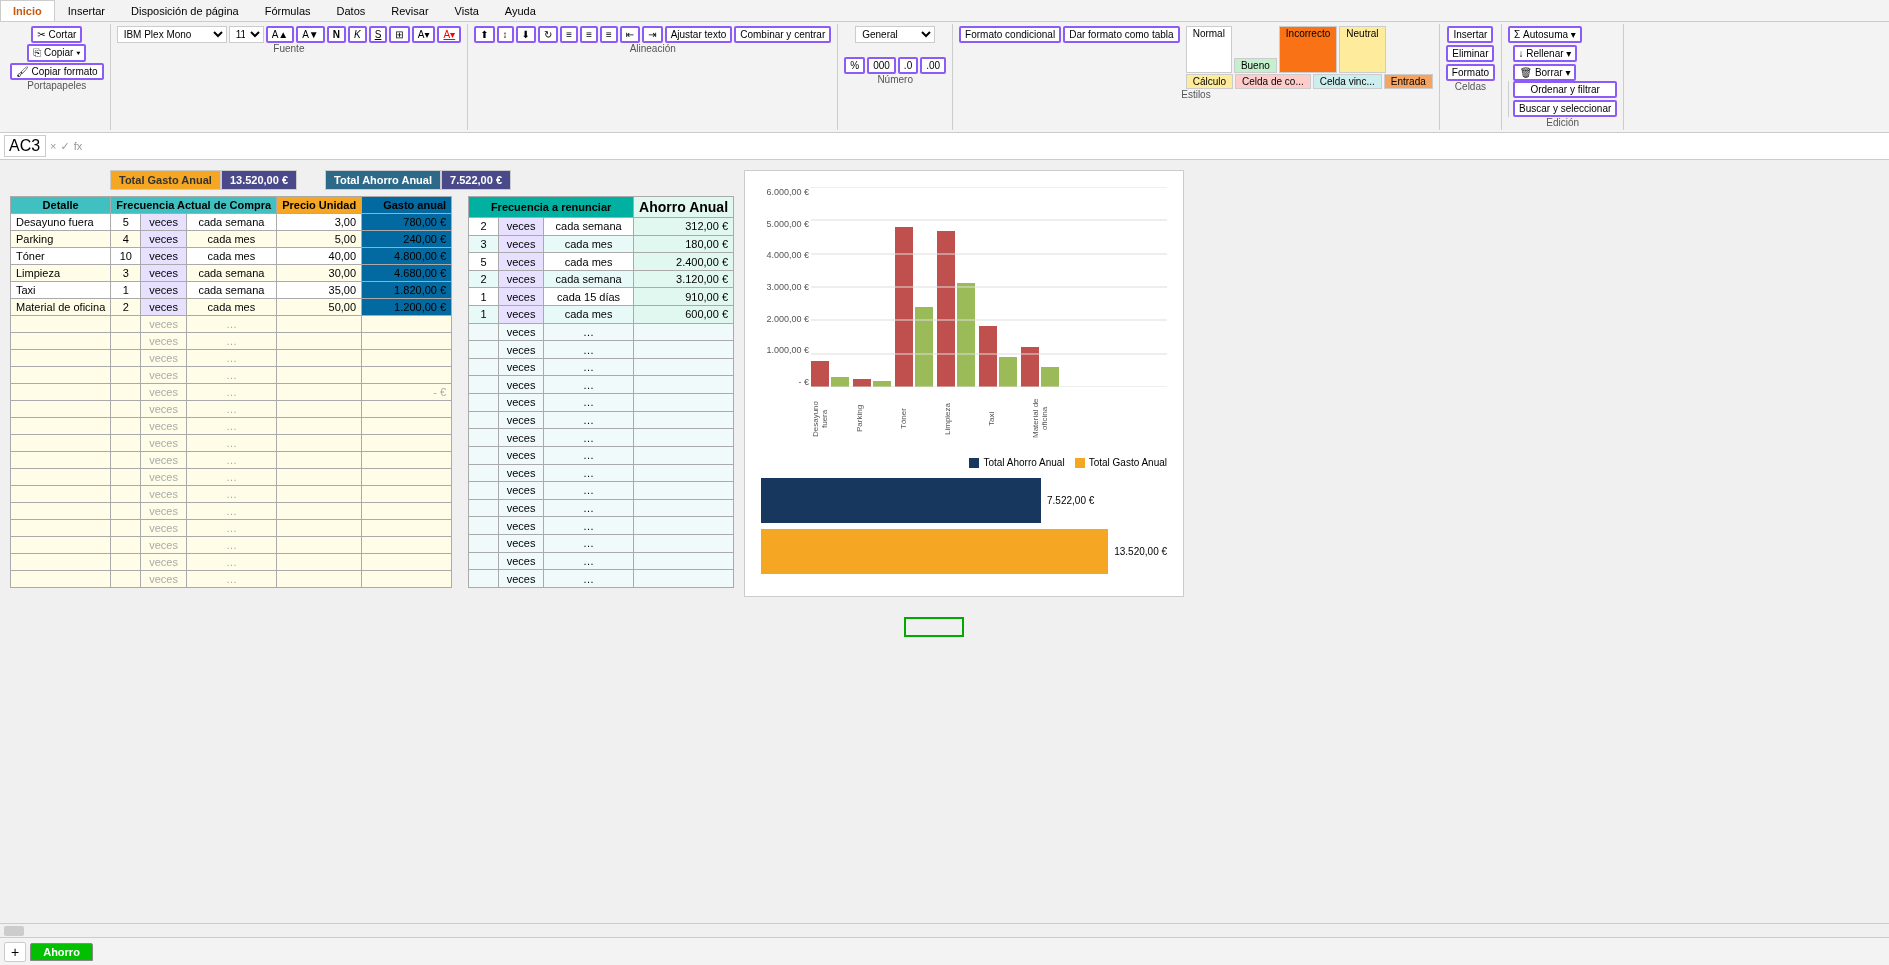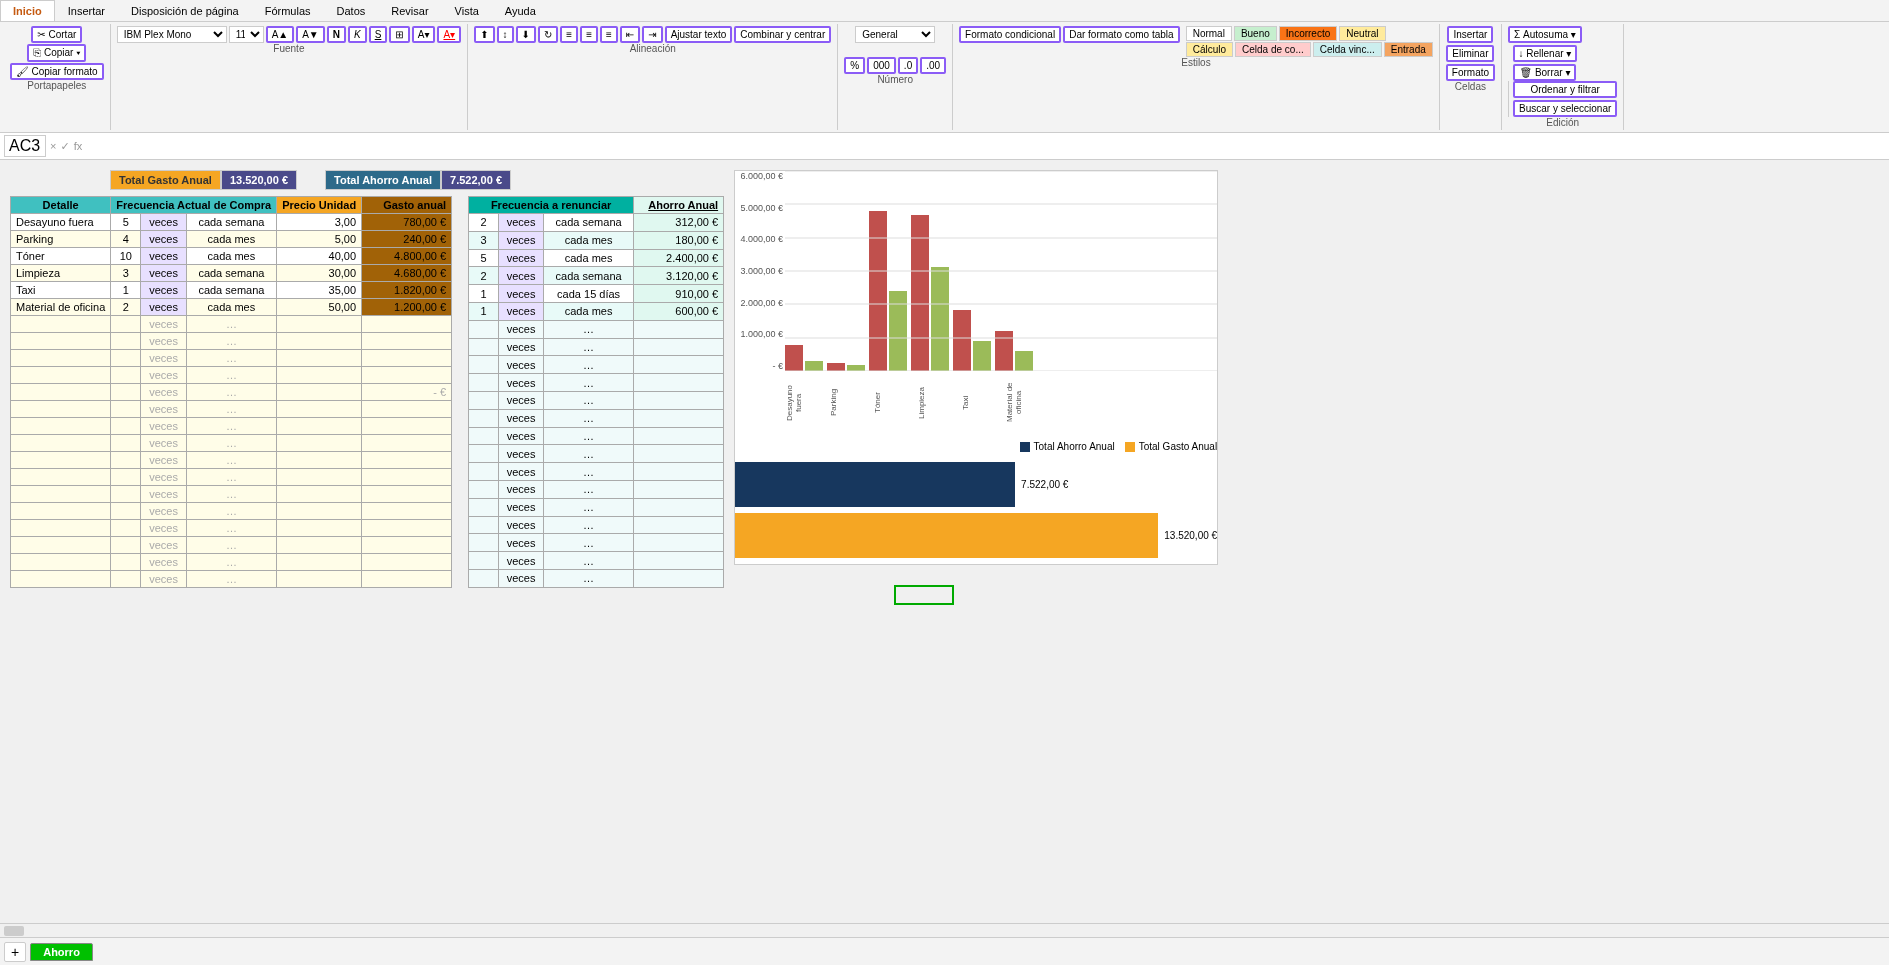--- a/index.html
+++ b/index.html
@@ -39,47 +39,47 @@
     .tables-row { display: flex; gap: 4px; }
 
     table { border-collapse: collapse; font-size: 11px; }
     .left-table td, .left-table th { border: 1px solid #aaa; padding: 2px 5px; white-space: nowrap; }
     .right-table td, .right-table th { border: 1px solid #aaa; padding: 2px 5px; white-space: nowrap; }
 
     .header-cyan { background: #40c0c0; color: #000; font-weight: bold; font-size: 11px; }
     .header-orange { background: #f5a623; color: #000; font-weight: bold; font-size: 11px; }
     .header-red-pink { background: #f08080; color: #000; font-weight: bold; font-size: 11px; }
     .header-teal { background: #00b0a0; color: #000; font-weight: bold; font-size: 11px; }
-    .header-green { background: #70d0b0; color: #000; font-weight: bold; font-size: 11px; text-decoration: underline; }
+    .header-green { background: #70d0b0; color: #000; font-weight: bold; font-size: 14px; }
 
     .row-white { background: #fff; }
     .row-light-yellow { background: #fffde8; }
     .row-light-cyan { background: #e8faf8; }
 
     .cell-detail { width: 100px; }
     .cell-freq { width: 30px; text-align: center; }
     .cell-veces { background: #e8e0ff; text-align: center; width: 45px; }
     .cell-cada { width: 90px; text-align: center; }
     .cell-precio { width: 70px; text-align: right; }
-    .cell-gasto { width: 90px; text-align: right; background: #a16207; }
+    .cell-gasto { width: 90px; text-align: right; background: #0369a1; }
     .cell-ahorro { width: 90px; text-align: right; background: #e0f8f0; }
     .cell-freq2 { width: 30px; text-align: center; }
     .cell-veces2 { background: #e8e0ff; text-align: center; width: 45px; }
     .cell-cada2 { width: 90px; text-align: center; }
 
     .empty-row td { background: #fffde8; color: #aaa; }
     .empty-row-cyan td { background: #f0fafa; }
 
     
     .tab-bar { position: fixed; bottom: 0; left: 0; right: 0; background: #f3f3f3; border-top: 1px solid #ccc; display: flex; align-items: center; padding: 2px 4px; gap: 4px; height: 28px; }
     .sheet-tab { background: #00c000; color: #fff; padding: 2px 12px; border: 1px solid #888; border-radius: 2px 2px 0 0; font-size: 11px; font-weight: bold; cursor: pointer; }
     .tab-add { background: #fff; border: 1px solid #ccc; padding: 1px 6px; cursor: pointer; font-size: 14px; border-radius: 2px; }
 
     
-    .chart-container { background: #fff; border: 1px solid #ccc; padding: 0; width: 484px; }
+    .chart-container { background: #fff; border: 1px solid #ccc; padding: 16px; width: 440px; }
     .bar-chart { height: 230px; position: relative; margin-bottom: 10px; }
     .bar-chart-inner { display: flex; align-items: flex-end; gap: 0; height: 200px; padding-left: 50px; position: relative; }
     .y-axis { position: absolute; left: 0; top: 0; height: 200px; display: flex; flex-direction: column; justify-content: space-between; width: 48px; text-align: right; font-size: 9px; color: #555; }
     .bar-group { display: flex; gap: 2px; align-items: flex-end; margin-right: 4px; }
     .bar { width: 18px; }
     .bar-red { background: #c0504d; }
     .bar-green { background: #9bbb59; }
     .chart-legend { display: flex; justify-content: flex-end; gap: 10px; margin-top: 40px; font-size: 10px; }
     .legend-item { display: flex; align-items: center; gap: 4px; }
     .legend-dot-blue { width: 10px; height: 10px; background: #17375e; }
@@ -179,21 +179,21 @@
       <div class="ribbon-group-label">Número</div>
     </div>
 
     <div class="ribbon-group" style="min-width:300px;">
       <div class="ribbon-group-content" style="flex-wrap:wrap; gap:2px; align-items:flex-start;">
         <button class="rb-btn">Formato condicional</button>
         <button class="rb-btn">Dar formato como tabla</button>
         <div style="display:flex; flex-direction:column; gap:1px; margin-left:4px;">
           <div style="display:flex; gap:2px;">
             <span style="background:#fff; border:1px solid #ccc; padding:1px 6px; font-size:10px;">Normal</span>
-            <span style="background:#c6efce; border:1px solid #ccc; padding:1px 6px; font-size:10px;">Bueno</span>
+            <span style="background:#c6efce; border:1px solid #ccc; padding:1px 6px; font-size:10px;margin-top:32px;">Bueno</span>
             <span style="background:#f97316; border:1px solid #ccc; padding:1px 6px; font-size:10px;">Incorrecto</span>
             <span style="background:#ffeb9c; border:1px solid #ccc; padding:1px 6px; font-size:10px;">Neutral</span>
           </div>
           <div style="display:flex; gap:2px;">
             <span style="background:#ffeb9c; border:1px solid #ccc; padding:1px 6px; font-size:10px;">Cálculo</span>
             <span style="background:#ffcccc; border:1px solid #ccc; padding:1px 6px; font-size:10px;">Celda de co...</span>
             <span style="background:#cceeee; border:1px solid #ccc; padding:1px 6px; font-size:10px;">Celda vinc...</span>
             <span style="background:#f4a460; border:1px solid #ccc; padding:1px 6px; font-size:10px;">Entrada</span>
           </div>
         </div>

